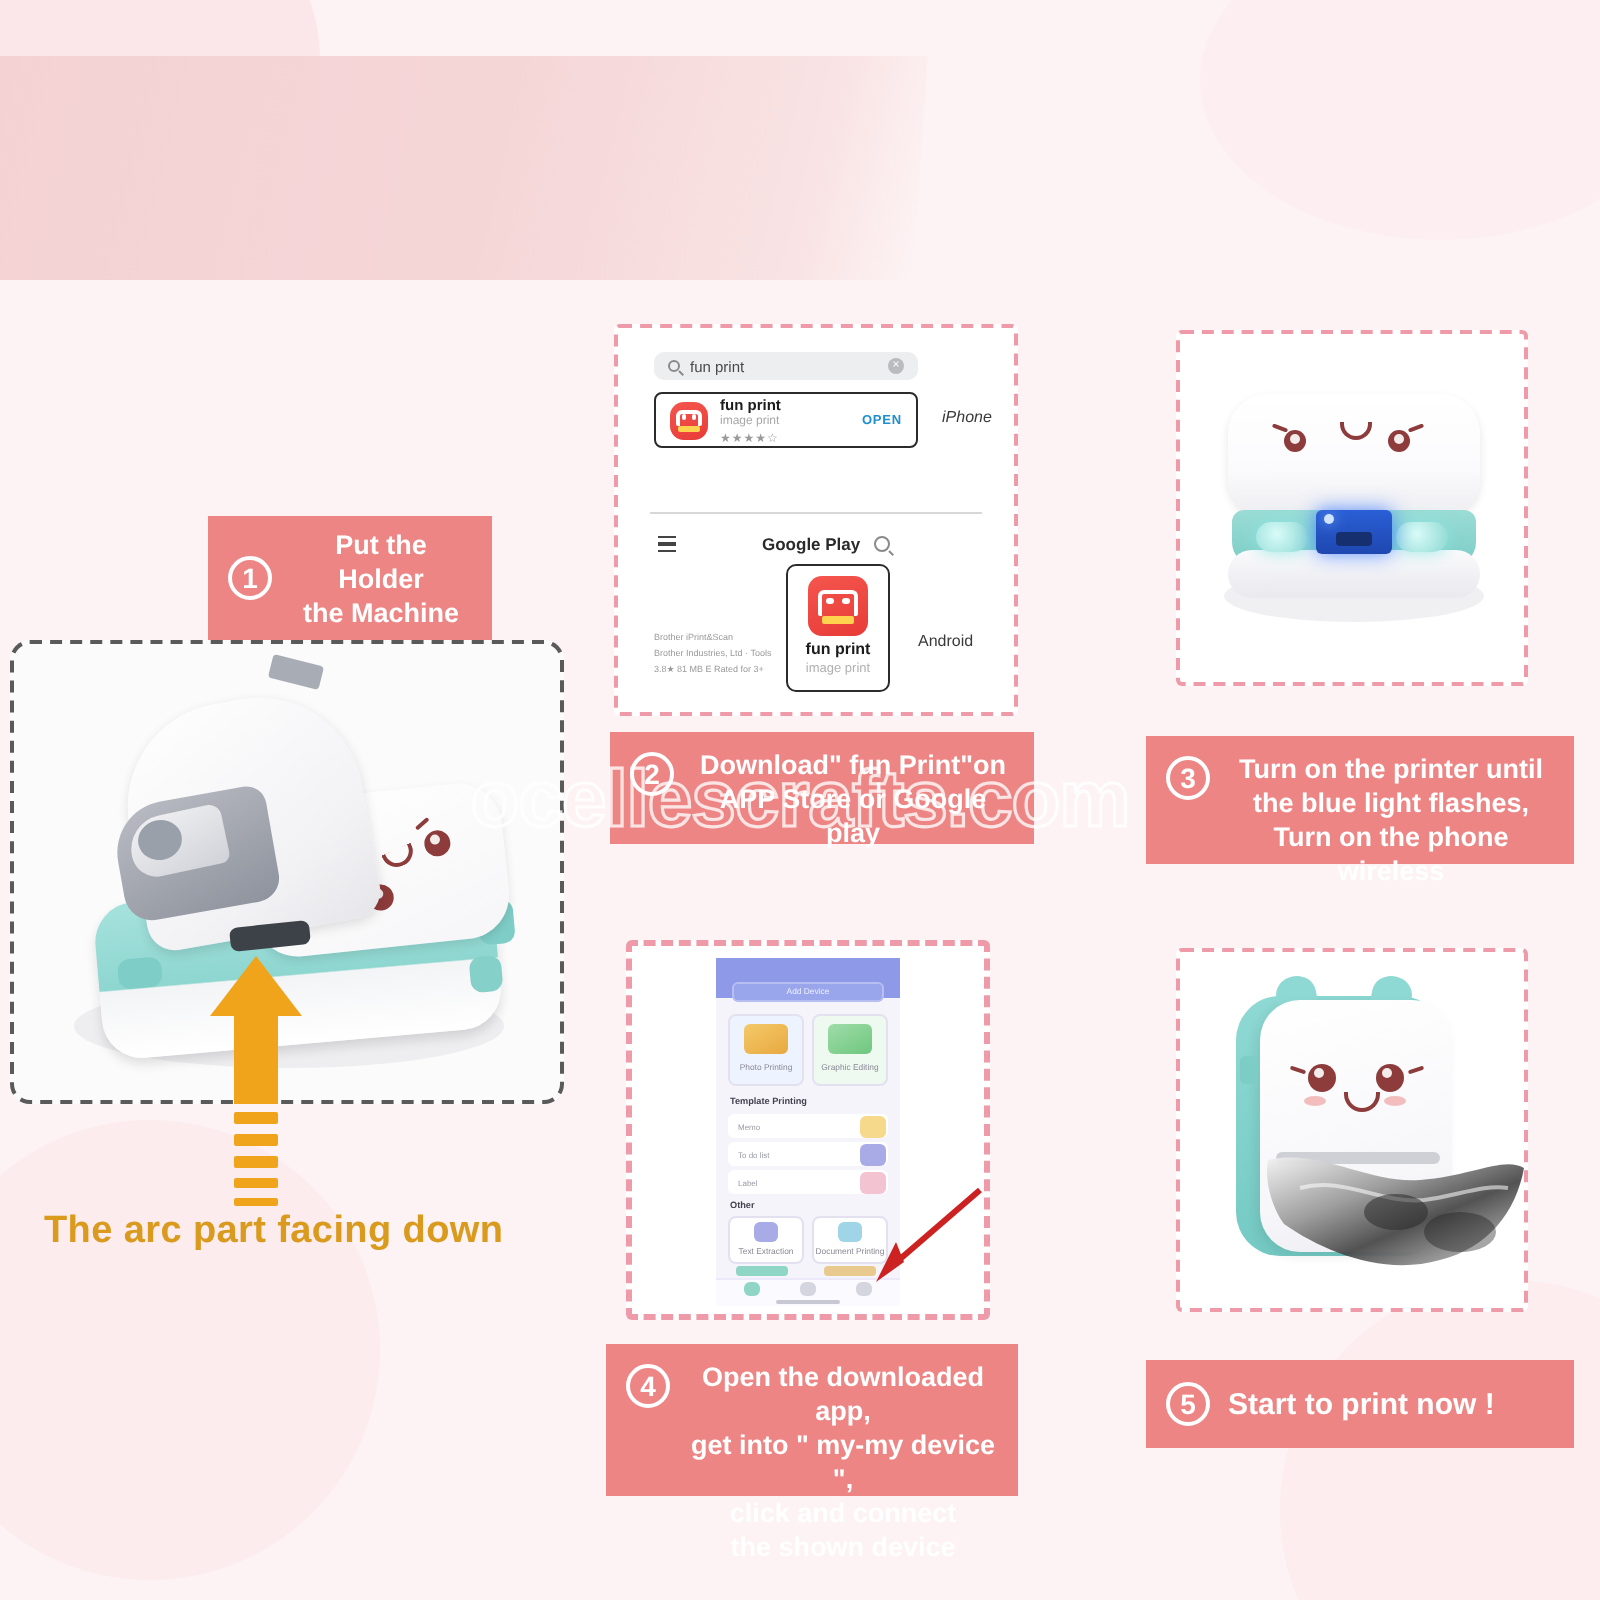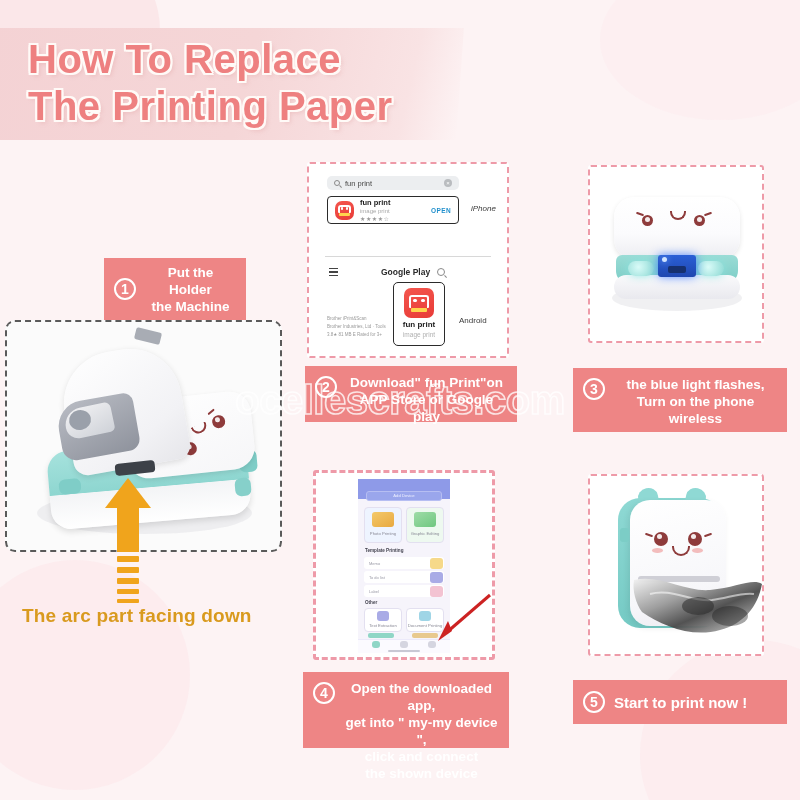--- a/index.html
+++ b/index.html
@@ -241,24 +241,20 @@
 <body>
 
 <div class="page">
 
   <div class="blob blob-tl"></div>
   <div class="blob blob-tr"></div>
   <div class="blob blob-bl"></div>
   <div class="blob blob-br"></div>
 
   <div class="title-banner"></div>
-  <div class="title-text">
-    <span>How To Replace</span>
-    <span class="l2">The Printing Paper</span>
-  </div>
 
   <div class="caption" style="left:104px; top:258px; width:142px; height:62px;">
     <div class="step-num">1</div>
     <div class="cap-lines">
       <span>Put the Holder</span>
       <span>the Machine</span>
     </div>
   </div>
 
   <div class="frame-dashed-dark" style="left:5px; top:320px; width:277px; height:232px;">
@@ -423,20 +419,21 @@
       <div style="position:absolute;left:72px;top:90px;width:5px;height:5px;border-radius:50%;
                   background:#cfe3ff;box-shadow:0 0 7px #7fb0ff;"></div>
       <div style="position:absolute;left:78px;top:99px;width:18px;height:7px;border-radius:2px;
                   background:#16306f;"></div>
     </div>
   </div>
 
   <div class="caption" style="left:573px; top:368px; width:214px; height:64px; align-items:flex-start;">
     <div class="step-num" style="margin-top:2px;">3</div>
     <div class="cap-lines">
+      <span>Turn on the printer until</span>
       <span>the blue  light flashes,</span>
       <span>Turn on the phone wireless</span>
     </div>
   </div>
 
   <div class="frame-dashed-pink thick" style="left:313px; top:470px; width:182px; height:190px;">
     <div class="phone" style="left:42px; top:6px; width:92px; height:174px;">
       <div class="ph-head" style="height:20px;"></div>
       <div class="ph-pill" style="left:8px; top:12px; width:76px; height:10px;"></div>
       <div class="ph-lab" style="left:8px; top:14px; width:76px; color:#eef0ff;">Add Device</div>

